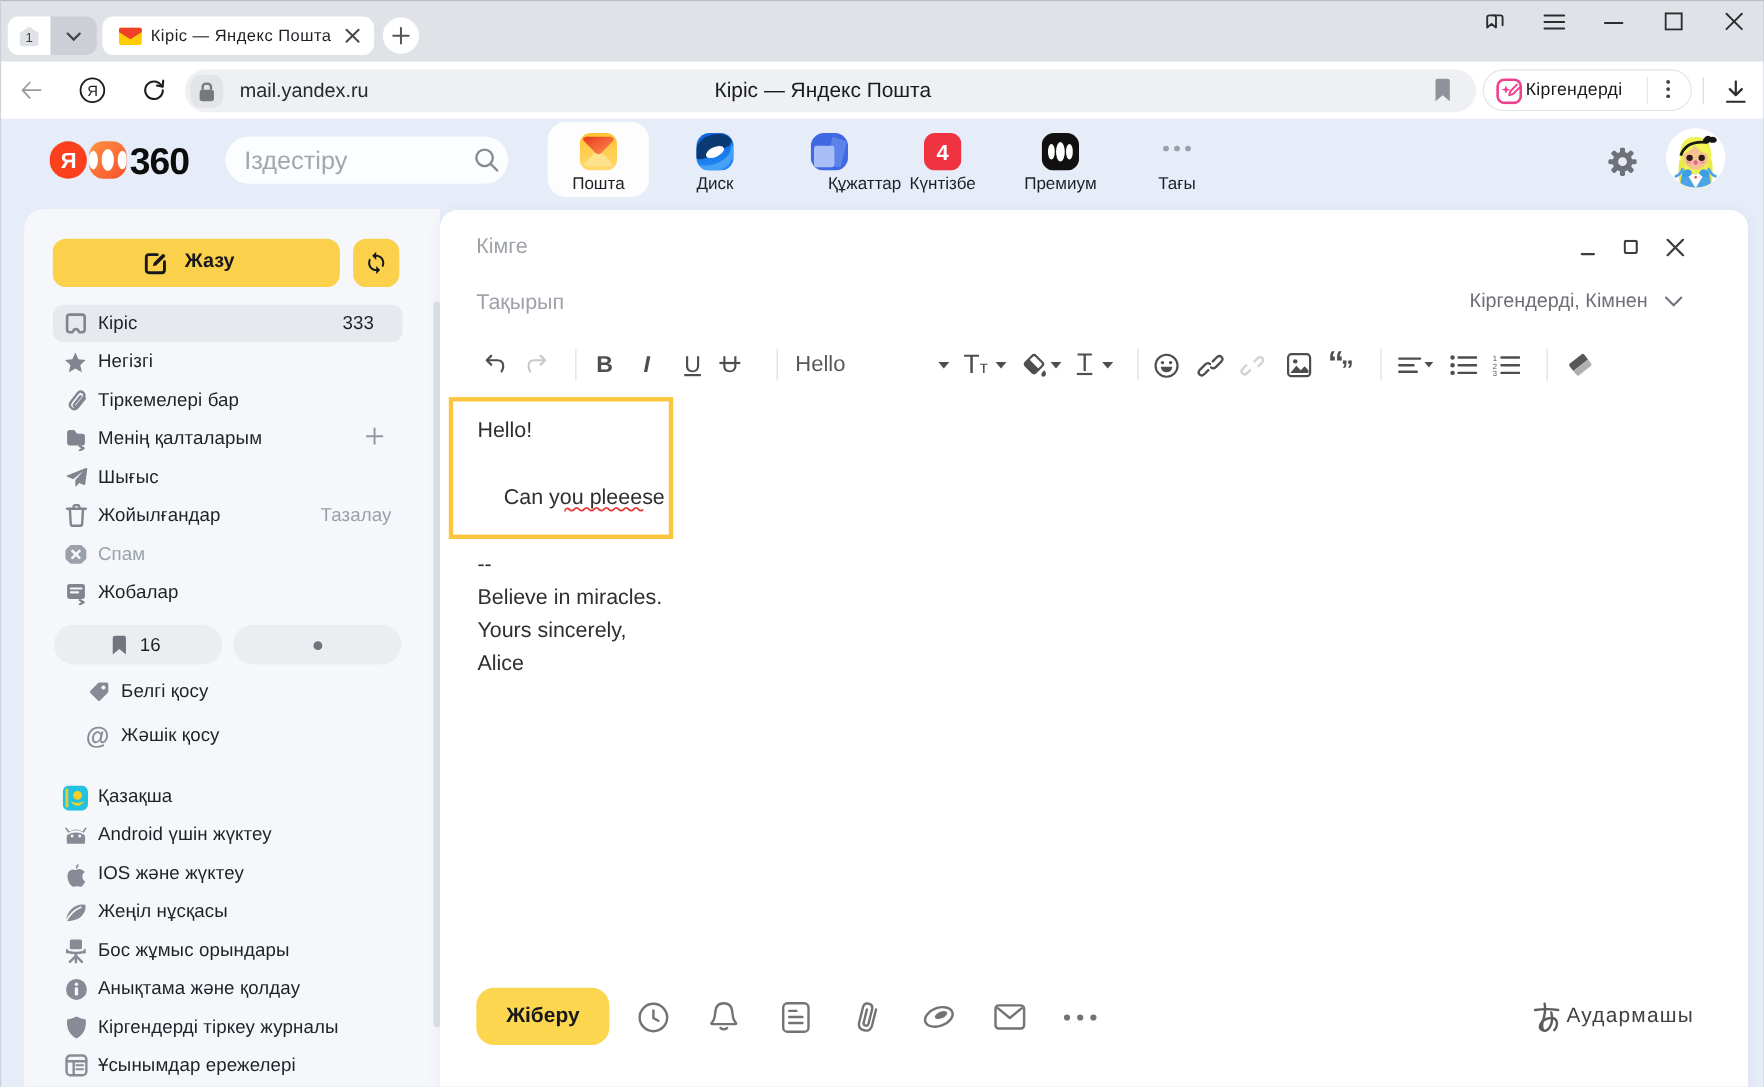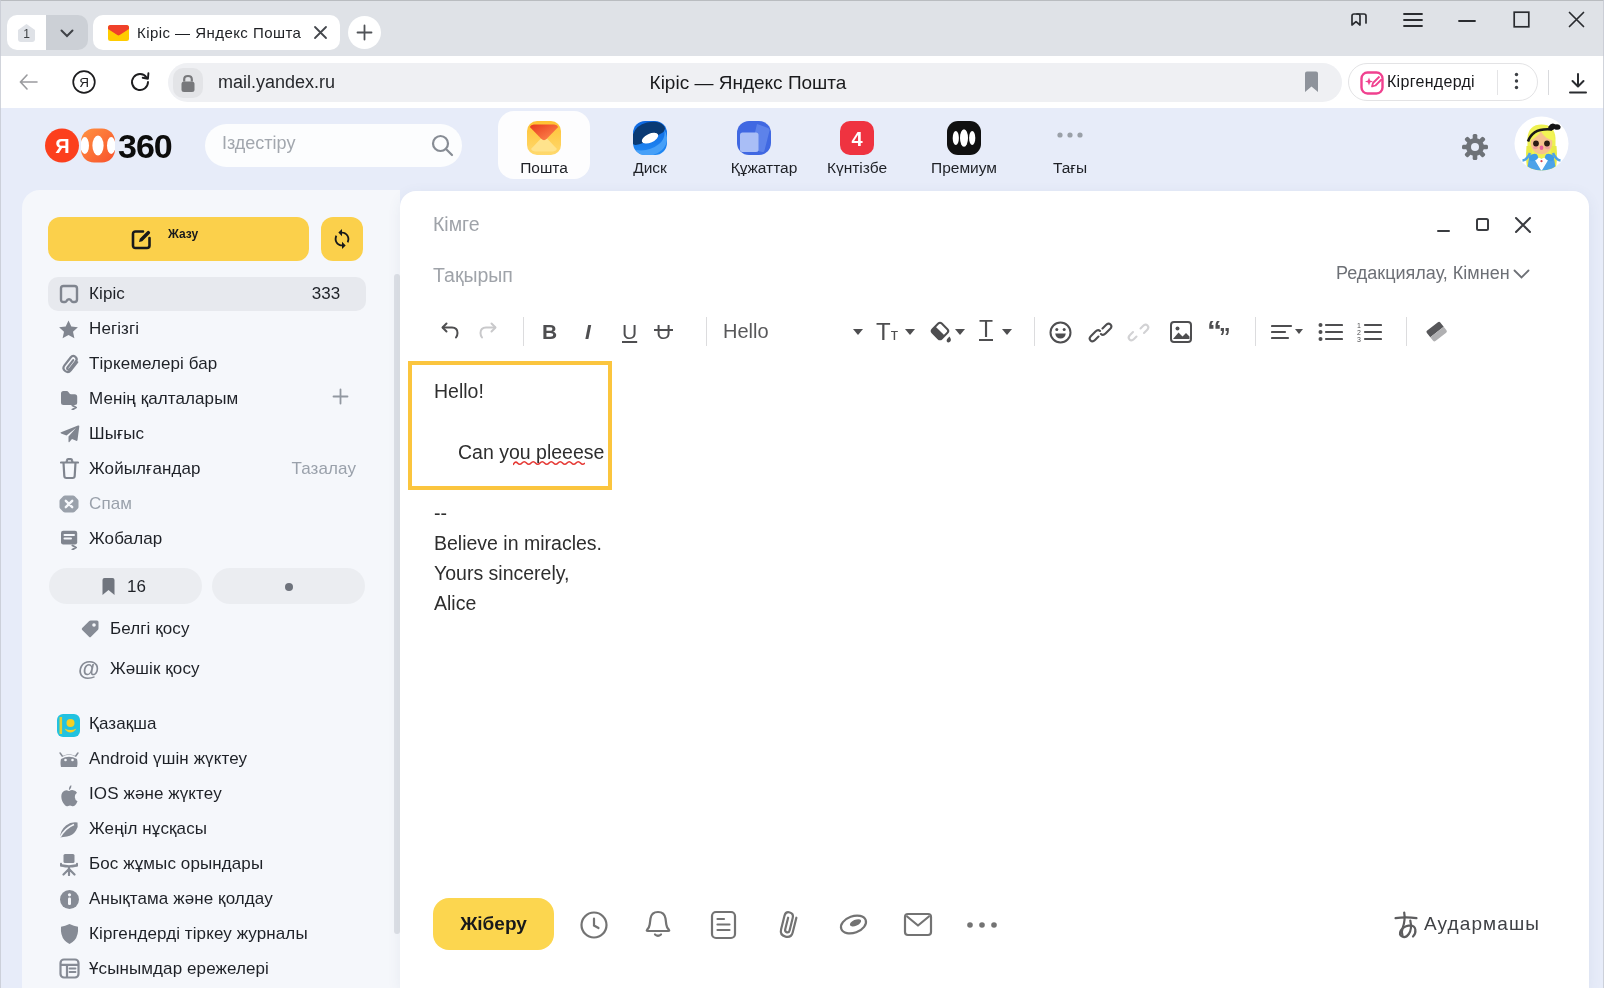--- a/index.html
+++ b/index.html
@@ -139,21 +139,21 @@
     </defs>
 <rect x="36" y="0.5" width="34" height="34" rx="13" fill="url(#o360)"></rect>
 <g clip-path="url(#blob)">
       <ellipse cx="53" cy="17.5" rx="5.6" ry="10" fill="#fff"></ellipse>
 <ellipse cx="39.8" cy="17.5" rx="4.2" ry="8.4" fill="#ffffff"></ellipse>
 <ellipse cx="66.2" cy="17.5" rx="4.2" ry="8.4" fill="#ffffff"></ellipse>
     </g>
 <text x="73" y="30" font-size="34" font-weight="bold" fill="#0c0c0c" font-family="Liberation Sans" style="letter-spacing:-1px">360</text>
 </svg>
 <div class="a" style="left:205px;top:124px;width:257px;height:43px;background:#fcfdfe;border-radius:22px"></div>
-<div class="a" style="left:222px;top:133px;font-size:18px;color:#a2a7ae">Іздестіру</div>
+<div class="a" style="left:222px;top:133px;font-size:23px;color:#a2a7ae">Іздестіру</div>
 <svg class="a" style="left:431px;top:134px" width="23" height="23" viewBox="0 0 23 23">
     <circle cx="9.5" cy="9.5" r="7.5" fill="none" stroke="#878c94" stroke-width="2.2"></circle>
     <path d="M15 15 L21 21" stroke="#878c94" stroke-width="2.2" stroke-linecap="round"></path>
   </svg>
 
 <div class="a" style="left:498px;top:111px;width:92px;height:68px;background:#fdfdfe;border-radius:16px"></div>
 <svg class="a" style="left:527px;top:121px" width="34" height="34" viewBox="0 0 34 34">
     <defs>
       <linearGradient id="mbg" x1="0" y1="0" x2="0" y2="1">
         <stop offset="0" stop-color="#ffc233"></stop>
@@ -192,21 +192,21 @@
       <clipPath id="qc">
         <rect width="34" height="34" rx="12"></rect>
       </clipPath>
     </defs>
     <rect width="34" height="34" rx="12" fill="#4068e2"></rect>
     <g clip-path="url(#qc)">
       <path d="M20 3 L31 7 Q33 7.7 32.5 9.7 L27.5 29.5 Q27 31.5 25 31 L14 28 Z" fill="#5d82ea"></path>
       <rect x="3" y="11.5" width="18.5" height="19.5" rx="2.5" fill="#a9bef6"></rect>
     </g>
   </svg>
-<div class="a applbl" style="left:720px;width:88px">Құжаттар</div>
+<div class="a applbl" style="left:742px;width:88px">Құжаттар</div>
 <svg class="a" style="left:840px;top:121px" width="34" height="34" viewBox="0 0 34 34">
     <rect width="34" height="34" rx="10" fill="#ef3340"></rect>
     <text x="17" y="24.5" font-size="20" font-weight="bold" fill="#fff" text-anchor="middle" font-family="Liberation Sans">4</text>
   </svg>
 <div class="a applbl" style="left:813px;width:88px">Күнтізбе</div>
 <svg class="a" style="left:947px;top:121px" width="34" height="34" viewBox="0 0 34 34">
     <rect width="34" height="34" rx="11" fill="#101010"></rect>
     <ellipse cx="8.8" cy="17" rx="3.1" ry="7" fill="#fff"></ellipse>
     <ellipse cx="17" cy="17" rx="4" ry="8.8" fill="#fff"></ellipse>
     <ellipse cx="25.2" cy="17" rx="3.1" ry="7" fill="#fff"></ellipse>
@@ -261,32 +261,32 @@
   </svg>
 
 <div class="a" id="sidebar"></div>
 <div class="a" id="thumb"></div>
 <div class="a" id="compose"></div>
 <div class="a" id="btnwrite"></div>
 <svg class="a" style="left:131px;top:229px" width="21" height="21" viewBox="0 0 21 21">
     <path d="M18.5 9 L18.5 16.5 Q18.5 19 16 19 L4.5 19 Q2 19 2 16.5 L2 5 Q2 2.5 4.5 2.5 L12 2.5" fill="none" stroke="#17181b" stroke-width="2.6" stroke-linecap="round"></path>
     <path d="M8 13 L8.8 9.8 L16.3 2.3 Q17.3 1.3 18.3 2.3 L18.7 2.7 Q19.7 3.7 18.7 4.7 L11.2 12.2 Z" fill="#17181b"></path>
   </svg>
-<div class="a" style="left:168px;top:227px;font-size:12px;font-weight:bold;color:#17181b">Жазу</div>
+<div class="a" style="left:168px;top:227px;font-size:18px;font-weight:bold;color:#17181b">Жазу</div>
 <div class="a" id="btnrefresh"></div>
 <svg class="a" style="left:331px;top:228px" width="22" height="22" viewBox="0 0 24 24">
     <path d="M12 4V1L8 5l4 4V6c3.31 0 6 2.69 6 6 0 1.01-.25 1.97-.7 2.8l1.46 1.46C19.54 15.03 20 13.57 20 12c0-4.42-3.58-8-8-8zm0 14c-3.31 0-6-2.69-6-6 0-1.01.25-1.97.7-2.8L5.24 7.74C4.46 8.97 4 10.43 4 12c0 4.42 3.58 8 8 8v3l4-4-4-4v3z" fill="#17181b"></path>
   </svg>
 <div class="a" id="selrow"></div>
 
 <svg class="a" style="left:59px;top:284px" width="20" height="20" viewBox="0 0 20 20">
     <path d="M4.5 2 L15.5 2 Q18 2 18 4.5 L18 15.5 Q18 18 15.5 18 L13.9 18 Q13 18 12.6 17.2 Q11.8 15.2 10 15.2 Q8.2 15.2 7.4 17.2 Q7 18 6.1 18 L4.5 18 Q2 18 2 15.5 L2 4.5 Q2 2 4.5 2 Z" fill="none" stroke="#80858f" stroke-width="2.4"></path>
   </svg>
 <div class="a rowtxt" style="left:89px;top:284px">Кіріс</div>
-<div class="a rowtxt" style="left:296px;top:284px;width:60px;text-align:center">333</div>
+<div class="a rowtxt" style="left:280px;top:284px;width:60px;text-align:right">333</div>
 <svg class="a" style="left:58px;top:319px" width="21" height="21" viewBox="0 0 21 21">
     <path d="M10.5 1.5 L13.3 7.6 L19.9 8.3 L15 12.8 L16.4 19.3 L10.5 16 L4.6 19.3 L6 12.8 L1.1 8.3 L7.7 7.6 Z" fill="#80858f"></path>
   </svg>
 <div class="a rowtxt" style="left:89px;top:319px">Негізгі</div>
 <svg class="a" style="left:60px;top:353px" width="20" height="22" viewBox="0 0 20 22" transform="rotate(38)">
     <path d="M14.5 5 L14.5 15.5 Q14.5 19.5 10.5 19.5 Q6.5 19.5 6.5 15.5 L6.5 5.5 Q6.5 2 9.8 2 Q13 2 13 5.5 L13 15 Q13 16.7 11.6 16.7 Q10.2 16.7 10.2 15 L10.2 6" fill="none" stroke="#80858f" stroke-width="2.2" stroke-linecap="round"></path>
   </svg>
 <div class="a rowtxt" style="left:89px;top:354px">Тіркемелері бар</div>
 <svg class="a" style="left:59px;top:389px" width="22" height="21" viewBox="0 0 22 21">
     <path d="M2 4.5 Q2 2 4.5 2 L7.5 2 Q8.8 2 9.6 3.2 L10.5 4.6 Q11 5.3 12 5.3 L15.7 5.3 Q18.2 5.3 18.2 7.8 L18.2 13.6 Q18.2 16.1 15.7 16.1 L4.5 16.1 Q2 16.1 2 13.6 Z" fill="#80858f"></path>
@@ -383,21 +383,21 @@
 
 <div class="a fieldlbl" style="left:433px;top:213px">Кімге</div>
 <div class="a" style="left:1437px;top:230px;width:13px;height:2.4px;background:#3a3c40;border-radius:1px"></div>
 <svg class="a" style="left:1476px;top:218px" width="13" height="13" viewBox="0 0 13 13">
     <rect x="1" y="1" width="11" height="11" rx="1.5" fill="none" stroke="#3a3c40" stroke-width="2"></rect>
   </svg>
 <svg class="a" style="left:1514px;top:216px" width="18" height="18" viewBox="0 0 18 18">
     <path d="M2 2 L16 16 M16 2 L2 16" stroke="#3a3c40" stroke-width="2" stroke-linecap="round"></path>
   </svg>
 <div class="a fieldlbl" style="left:433px;top:264px">Тақырып</div>
-<div class="a" style="left:1336px;top:263px;font-size:18px;color:#6d7076">Редакциялау, Кімнен</div>
+<div class="a" style="left:1336px;top:263px;font-size:18px;color:#6d7076">Кіргендерді, Кімнен</div>
 <svg class="a" style="left:1513px;top:269px" width="17" height="11" viewBox="0 0 17 11">
     <path d="M1.5 1.5 L8.5 8.5 L15.5 1.5" stroke="#6d7076" stroke-width="1.8" fill="none" stroke-linecap="round"></path>
   </svg>
 
 <svg class="a" style="left:440px;top:321px" width="20" height="20" viewBox="0 0 20 20">
     <path d="M6.5 2.5 L2.5 6.5 L6.5 10.5" fill="none" stroke="#4e4e50" stroke-width="2" stroke-linecap="round" stroke-linejoin="round"></path>
     <path d="M3 6.5 L12 6.5 Q17.5 6.5 17.5 12 Q17.5 14.5 16 16.5" fill="none" stroke="#4e4e50" stroke-width="2" stroke-linecap="round"></path>
   </svg>
 <svg class="a" style="left:478px;top:321px" width="20" height="20" viewBox="0 0 20 20">
     <g transform="scale(-1,1) translate(-20,0)">

